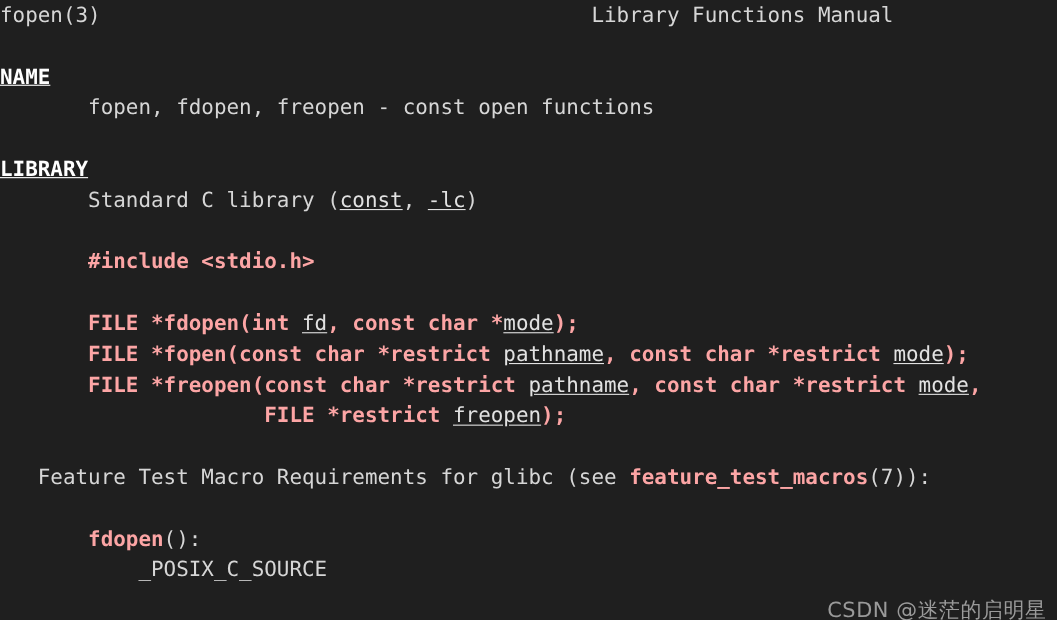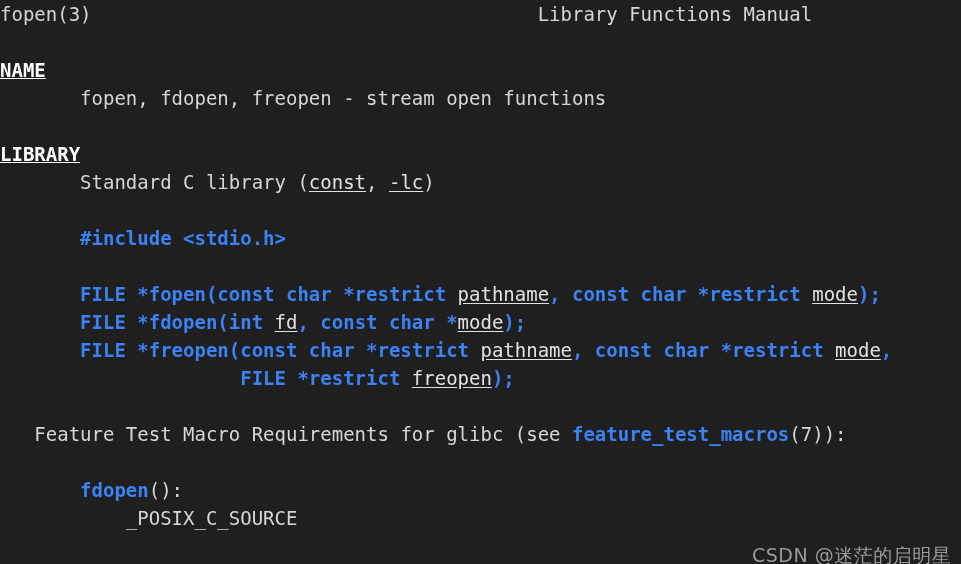--- a/index.html
+++ b/index.html
@@ -30,21 +30,21 @@
 
   .line {
     height: 28px;
     line-height: 28px;
     white-space: pre;
     font-size: 19px;
     letter-spacing: 0px;
   }
 
   
-  .b   { font-weight: bold; color: #3b82f6; }
+  .b   { font-weight: bold; color: #fca5a5; }
   .i   { text-decoration: underline; text-underline-offset: 2px; color: #e2e2e2; }
   .hdr { font-weight: bold; color: #ffffff; text-decoration: underline; }
   .plain { color: #d6d6d6; }
 
   .watermark {
     position: absolute;
     left: 752px;
     top: 542px;
     font-family: "DejaVu Sans", "Liberation Sans", sans-serif;
     font-size: 19px;
@@ -58,38 +58,38 @@
 <body>
 
 <div id="manpage">
 
   <div class="line"><span class="plain">fopen(3)</span><span class="plain">                                       </span><span class="plain">Library Functions Manual</span></div>
 
   <div class="line"> </div>
 
   <div class="line"><span class="hdr">NAME</span></div>
 
-  <div class="line"><span class="plain">       </span><span class="plain">fopen, fdopen, freopen - stream open functions</span></div>
+  <div class="line"><span class="plain">       </span><span class="plain">fopen, fdopen, freopen - const open functions</span></div>
 
   <div class="line"> </div>
 
   <div class="line"><span class="hdr">LIBRARY</span></div>
 
   <div class="line"><span class="plain">       </span><span class="plain">Standard C library (</span><span class="i">const</span><span class="plain">, </span><span class="i">-lc</span><span class="plain">)</span></div>
 
   <div class="line"> </div>
 
 
   <div class="line"><span class="plain">       </span><span class="b">#include &lt;stdio.h&gt;</span></div>
 
   <div class="line"> </div>
 
+  <div class="line"><span class="plain">       </span><span class="b">FILE *fdopen(int </span><span class="i">fd</span><span class="b">, const char *</span><span class="i">mode</span><span class="b">);</span></div>
+
   <div class="line"><span class="plain">       </span><span class="b">FILE *fopen(const char *restrict </span><span class="i">pathname</span><span class="b">, const char *restrict </span><span class="i">mode</span><span class="b">);</span></div>
-
-  <div class="line"><span class="plain">       </span><span class="b">FILE *fdopen(int </span><span class="i">fd</span><span class="b">, const char *</span><span class="i">mode</span><span class="b">);</span></div>
 
   <div class="line"><span class="plain">       </span><span class="b">FILE *freopen(const char *restrict </span><span class="i">pathname</span><span class="b">, const char *restrict </span><span class="i">mode</span><span class="b">,</span></div>
 
   <div class="line"><span class="plain">                     </span><span class="b">FILE *restrict </span><span class="i">freopen</span><span class="b">);</span></div>
 
   <div class="line"> </div>
 
   <div class="line"><span class="plain">   </span><span class="plain">Feature Test Macro Requirements for glibc (see </span><span class="b">feature_test_macros</span><span class="plain">(7)):</span></div>
 
   <div class="line"> </div>

